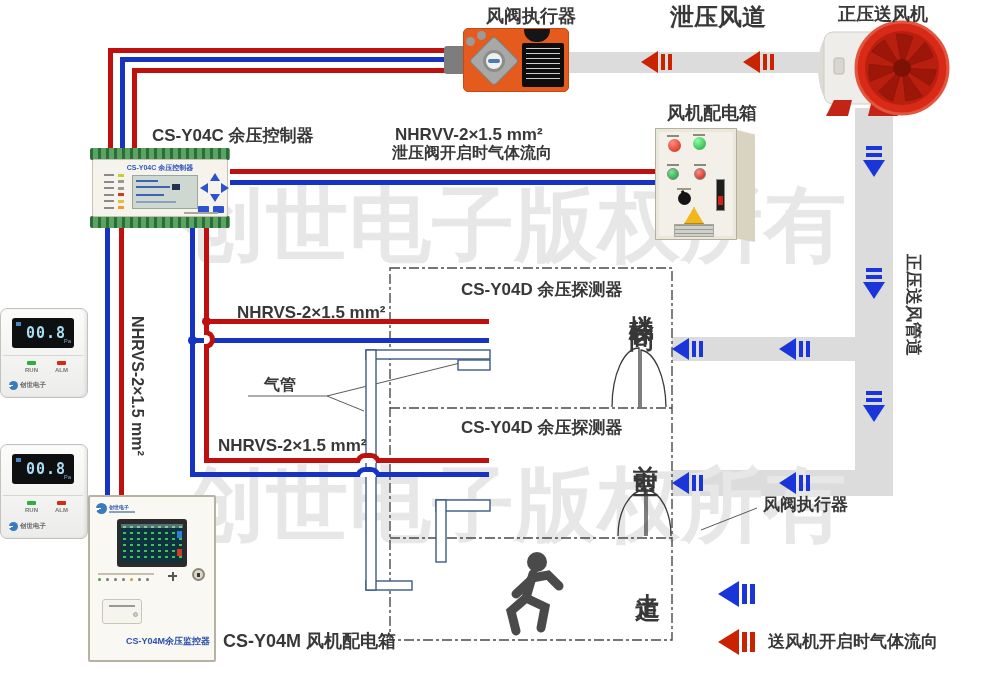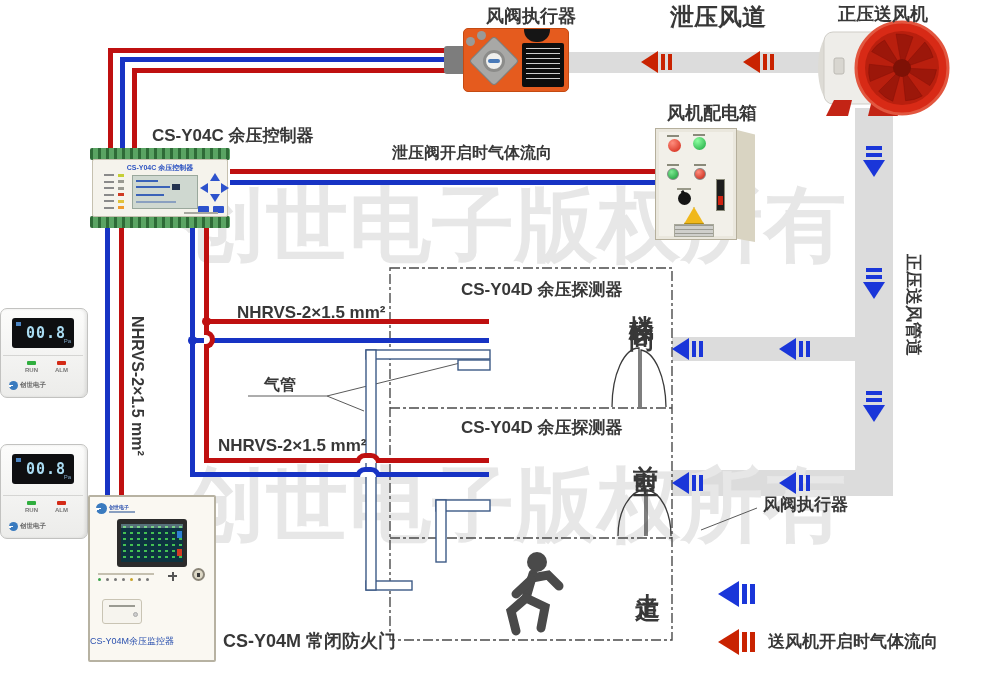--- a/index.html
+++ b/index.html
@@ -92,21 +92,21 @@
       background:conic-gradient(#3a7bbf 0 68%,#fff 68% 78%,#3a7bbf 78%)}
   .det .bt{position:static;font-size:6.5px;color:#666;font-weight:bold;white-space:nowrap}
   
   .mon{width:124px;height:163px;background:#faf8f2;border:2px solid #b7b2a2;border-radius:2px}
   .mon .swirl{width:11px;height:11px;border-radius:50%;
       background:conic-gradient(#3a7bbf 0 68%,#fff 68% 78%,#3a7bbf 78%)}
   .mon .bname{left:19px;top:7px;font-size:5px;color:#2a50ae;font-weight:bold;white-space:nowrap}
   .mon .scr{left:27px;top:22px;width:70px;height:48px;background:#2b2b2b;border-radius:3px}
   .mon .scrin{left:4px;top:5px;width:62px;height:38px;background:#0d3340;
       background-image:radial-gradient(#43c153 1.3px,transparent 1.5px);background-size:7px 6px}
-  .mon .mtxt{left:0;top:138px;width:120px;text-align:left;font-size:9px;font-weight:normal;color:#2a50ae}
+  .mon .mtxt{left:0;top:138px;width:120px;text-align:right;font-size:9px;font-weight:bold;color:#2a50ae}
   .mon .prn{left:12px;top:102px;width:40px;height:25px;background:#f6f4ee;border:1px solid #c9c4b4;border-radius:3px}
 </style>
 </head>
 <body>
 
 <div class="stage">
 
   <div class="duct" style="left:565px;top:52px;width:275px;height:21px"></div>
   <div class="duct" style="left:855px;top:108px;width:38px;height:388px"></div>
   <div class="duct" style="left:672px;top:337px;width:221px;height:24px"></div>
@@ -375,33 +375,34 @@
       <span style="left:30px;top:12px;width:5px;height:5px;background:#ccc;border-radius:50%;border:1px solid #aaa"></span>
     </span>
     <span class="mtxt">CS-Y04M余压监控器</span>
   </div>
 
   <div class="lbl" style="left:486px;top:7px;font-size:18px">风阀执行器</div>
   <div class="lbl" style="left:670px;top:4px;font-size:24px">泄压风道</div>
   <div class="lbl" style="left:838px;top:5px;font-size:18px">正压送风机</div>
   <div class="lbl" style="left:667px;top:104px;font-size:18px">风机配电箱</div>
   <div class="lbl" style="left:152px;top:127px;font-size:17px">CS-Y04C 余压控制器</div>
+  <div class="lbl" style="left:395px;top:126px;font-size:17px">NHRVV-2×1.5 mm²</div>
   <div class="lbl" style="left:392px;top:144px;font-size:16px">泄压阀开启时气体流向</div>
   <div class="lbl" style="left:461px;top:281px;font-size:17px">CS-Y04D 余压探测器</div>
   <div class="lbl" style="left:461px;top:419px;font-size:17px">CS-Y04D 余压探测器</div>
   <div class="lbl" style="left:237px;top:304px;font-size:17px">NHRVS-2×1.5 mm²</div>
   <div class="lbl" style="left:218px;top:437px;font-size:17px">NHRVS-2×1.5 mm²</div>
   <div class="lbl rot" style="left:67px;top:377px;width:140px;height:18px;font-size:16px">NHRVS-2×1.5 mm²</div>
   <div class="lbl" style="left:264px;top:376px;font-size:16px">气管</div>
   <div class="vroom" style="left:629px;top:294px">楼梯间</div>
   <div class="vroom" style="left:633px;top:445px">前室</div>
   <div class="vroom" style="left:635px;top:572px">走道</div>
   <div class="lbl" style="left:763px;top:496px;font-size:17px">风阀执行器</div>
   <div class="lbl rot" style="left:853px;top:296px;width:120px;height:18px;font-size:17px">正压送风管道</div>
-  <div class="lbl" style="left:223px;top:632px;font-size:18px">CS-Y04M 常闭防火门</div>
+  <div class="lbl" style="left:223px;top:632px;font-size:18px">CS-Y04M 风机配电箱</div>
 
   <div class="arw lg" style="left:718px;top:581px;color:#1a36d9">
       <span class="tri"></span>
       <span class="bar"></span>
       <span class="bar"></span>
     </div>
   <div class="arw lg" style="left:718px;top:629px;color:#c92301">
       <span class="tri"></span>
       <span class="bar"></span>
       <span class="bar"></span>

